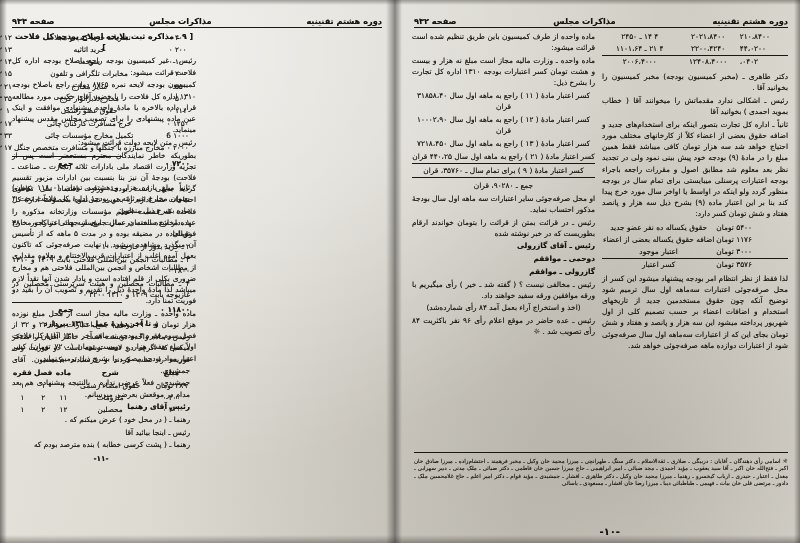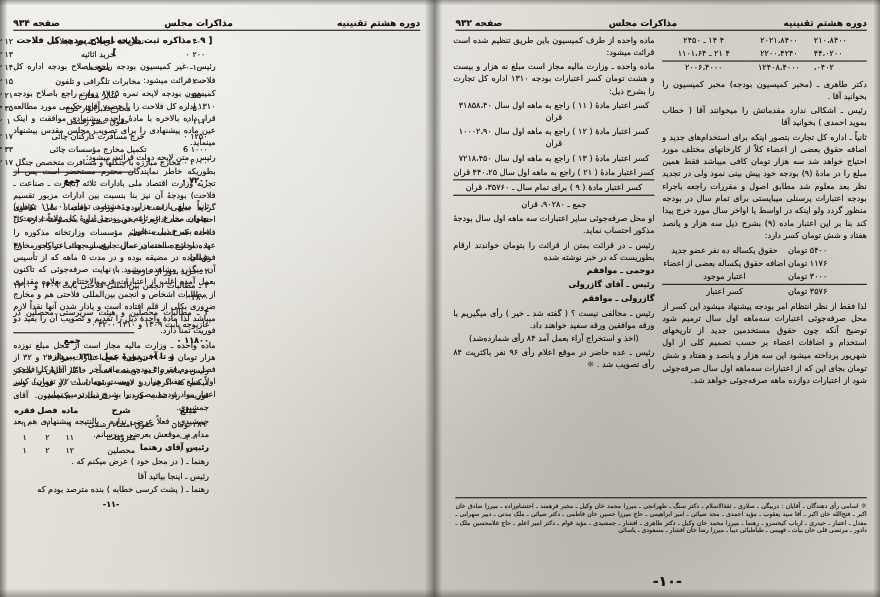--- a/index.html
+++ b/index.html
@@ -68,21 +68,21 @@
   table.ledger th{font-weight:bold;}
   .c-fegr{width:11%;text-align:center;}
   .c-fasl{width:11%;text-align:center;}
   .c-made{width:11%;text-align:center;}
   .c-sharh{width:40%;text-align:center;}
   .c-mab{width:27%;text-align:center;}
 
   .totbar{border-top:1.4px solid #1b1814;margin:2px 0 1px 0;}
   .subtot{display:flex;justify-content:space-between;font-size:7.4px;font-weight:bold;}
 
-  .pagenum{position:absolute;bottom:6px;font-size:13px;font-weight:bold;}
+  .pagenum{position:absolute;bottom:6px;font-size:10px;font-weight:bold;}
   .footnote{position:absolute;font-size:5.6px;line-height:7.4px;text-align:justify;}
   .fnrule{position:absolute;border-top:1.5px solid #1b1814;}
   .star{font-size:6px;}
 
   
   .page{text-shadow:0 0 .45px rgba(30,26,20,.55);}
 </style>
 </head>
 <body>
 
@@ -151,22 +151,22 @@
       <p>ماده واحده از طرف کمیسیون باین طریق تنظیم شده است قرائت میشود:</p>
       <p>ماده واحده ـ وزارت مالیه مجاز است مبلغ نه هزار و بیست و هشت تومان کسر اعتبارات بودجه ۱۳۱۰ اداره کل تجارت را بشرح ذیل:</p>
       <p class="ctr">کسر اعتبار مادهٔ ( ۱۱ ) راجع به ماهه اول سال ۳۱۸۵۸،۴۰ قران</p>
       <p class="ctr">کسر اعتبار مادهٔ ( ۱۲ ) راجع به ماهه اول سال ۱۰۰۰۲،۹۰ قران</p>
       <p class="ctr">کسر اعتبار مادهٔ ( ۱۳ ) راجع به ماهه اول سال ۷۲۱۸،۴۵۰</p>
       <p class="ctr">کسر اعتبار مادهٔ ( ۲۱ ) راجع به ماهه اول سال ۴۴۰،۲۵ قران</p>
       <p class="ctr" style="border-top:1.3px solid #1b1814;border-bottom:1.3px solid #1b1814;padding:1px 0;">کسر اعتبار مادهٔ ( ۹ ) برای تمام سال ـ ۳۵۷۶۰، قران</p>
       <p class="ctr">جمع ـ ۹۰۲۸۰، قران</p>
       <p>او محل صرفه‌جوئی سایر اعتبارات سه ماهه اول سال بودجهٔ مذکور احتساب نماید.</p>
       <p>رئیس ـ در قرائت بمتن از قرائت را بتومان خواندند ارقام بطوریست که در خبر نوشته شده</p>
+      <p class="spk">رئیس ـ آقای گازرولی</p>
       <p class="spk">دوحمی ـ موافقم</p>
-      <p class="spk">رئیس ـ آقای گازرولی</p>
       <p class="spk">گازرولی ـ موافقم</p>
       <p>رئیس ـ مخالفی نیست ؟ ( گفته شد ـ خیر ) رأی میگیریم با ورقه موافقین ورقه سفید خواهند داد.</p>
       <p class="ctr">(اخذ و استخراج آراء بعمل آمد ۸۴ رأی شمارده‌شد)</p>
       <p>رئیس ـ عده حاضر در موقع اعلام رأی ۹۶ نفر باکثریت ۸۴ رأی تصویب شد . ☼</p>
     </div>
 
     <div class="fnrule" style="right:12px;left:14px;top:452px;"></div>
     <div class="footnote" style="right:12px;left:14px;top:457px;">
       <span class="star">☼</span>
       <span>اسامی رأی دهندگان ـ آقایان : دربیگی ـ صلاری ـ ثقة‌الاسلام ـ دکتر سنگ ـ طهرانچی ـ میرزا محمد خان وکیل ـ مخبر فرهمند ـ احتشام‌زاده ـ میرزا صادق خان اکبر ـ فتح‌الله خان اکبر ـ آقا سید یعقوب ـ مؤید احمدی ـ مجد ضیائی ـ امیر ابراهیمی ـ حاج میرزا حسین خان فاطمی ـ دکتر ضیائی ـ ملک مدنی ـ دبیر سهرابی ـ معدل ـ اعتبار ـ حیدری ـ ارباب کیخسرو ـ رهنما ـ میرزا محمد خان وکیل ـ دکتر طاهری ـ افشار ـ جمشیدی ـ مؤید قوام ـ دکتر امیر اعلم ـ حاج غلامحسین ملک ـ دادور ـ مرتضی قلی خان بیات ـ فهیمی ـ طباطبائی دیبا ـ میرزا رضا خان افشار ـ مسعودی ـ یاسائی</span>

